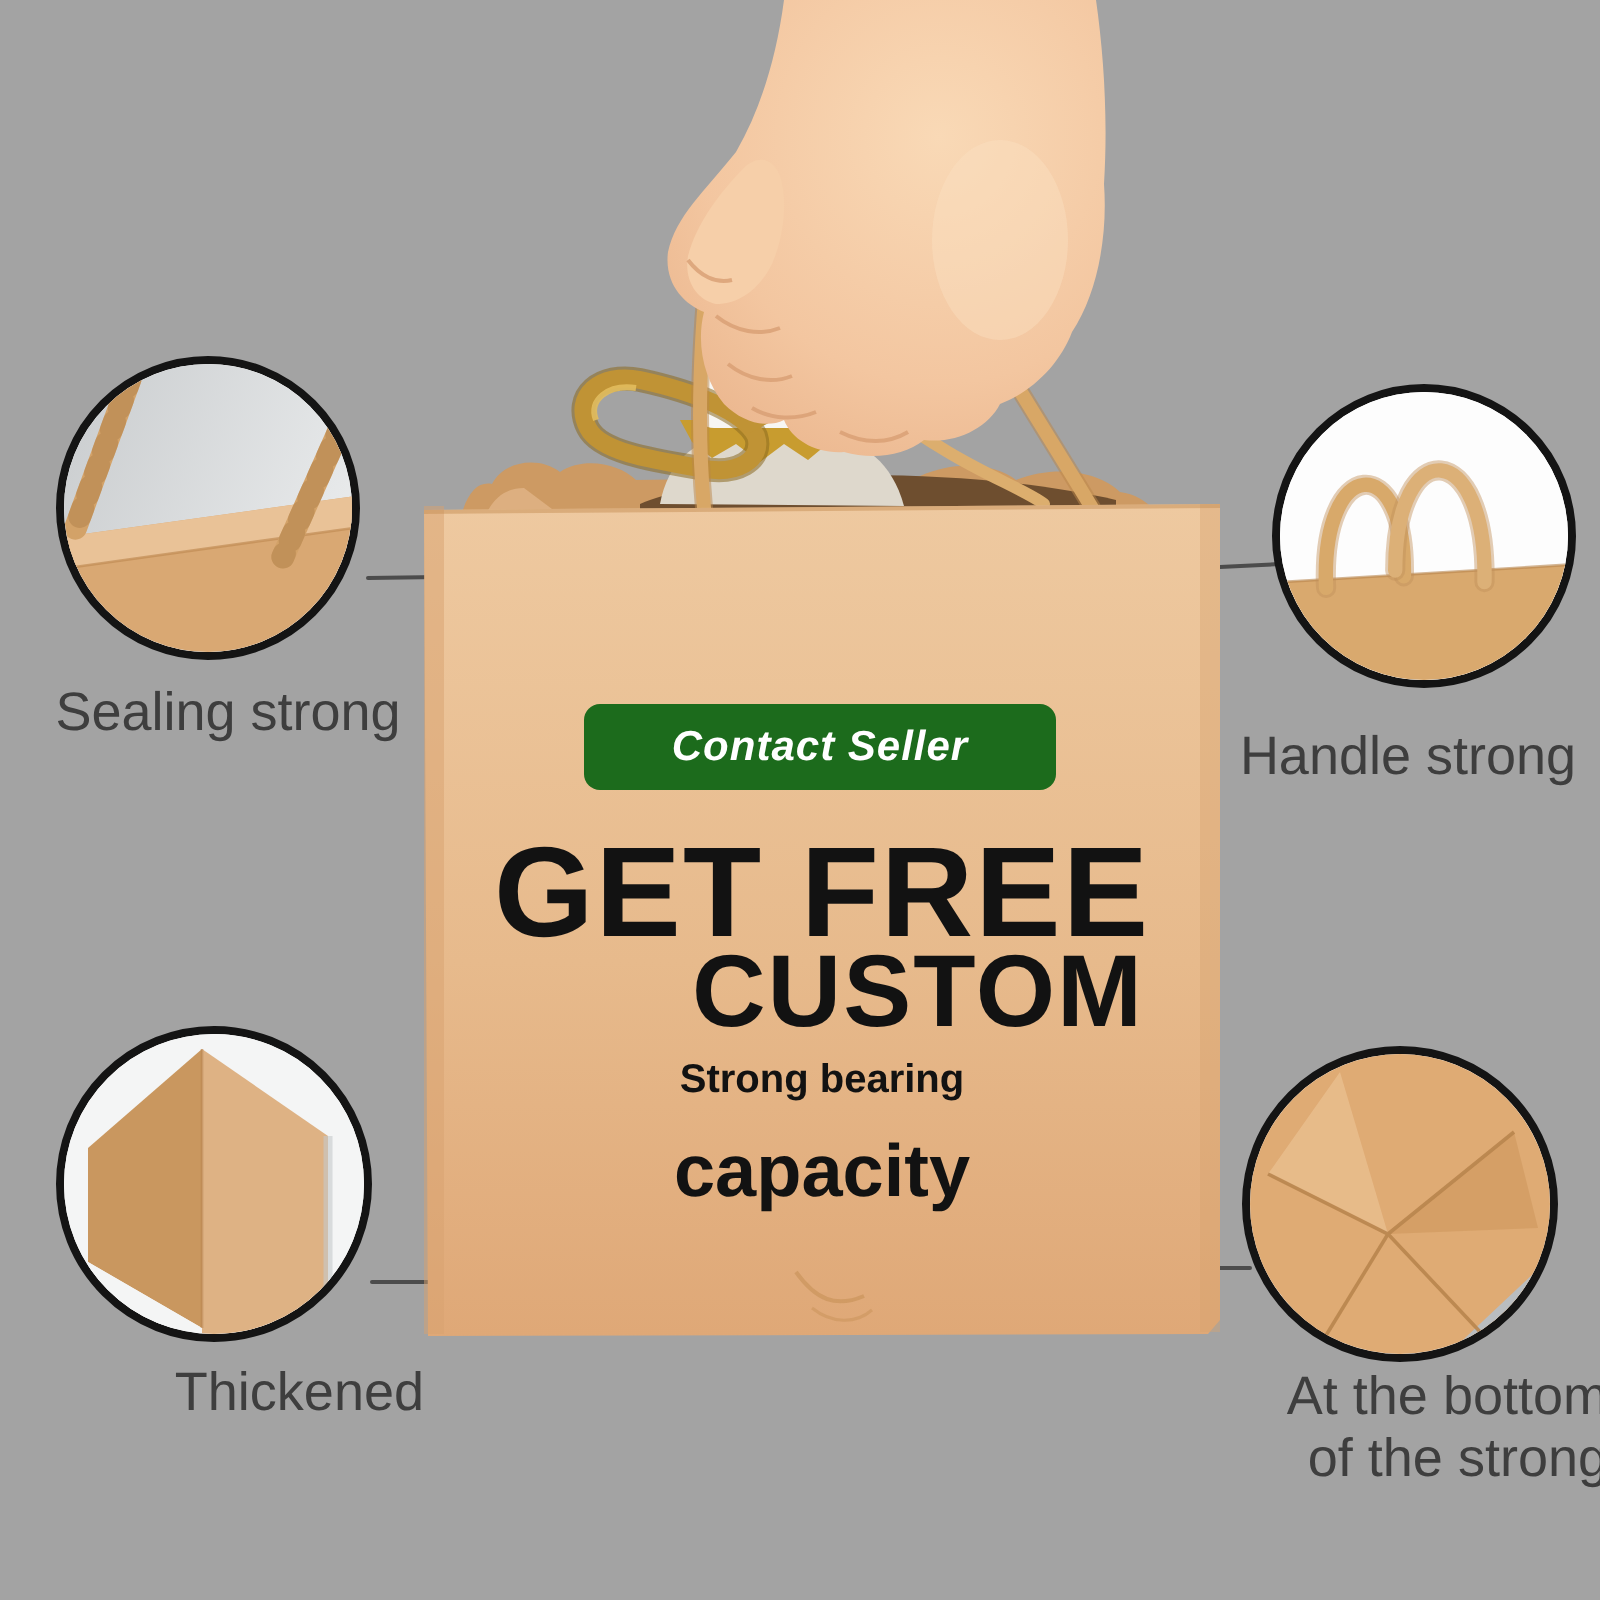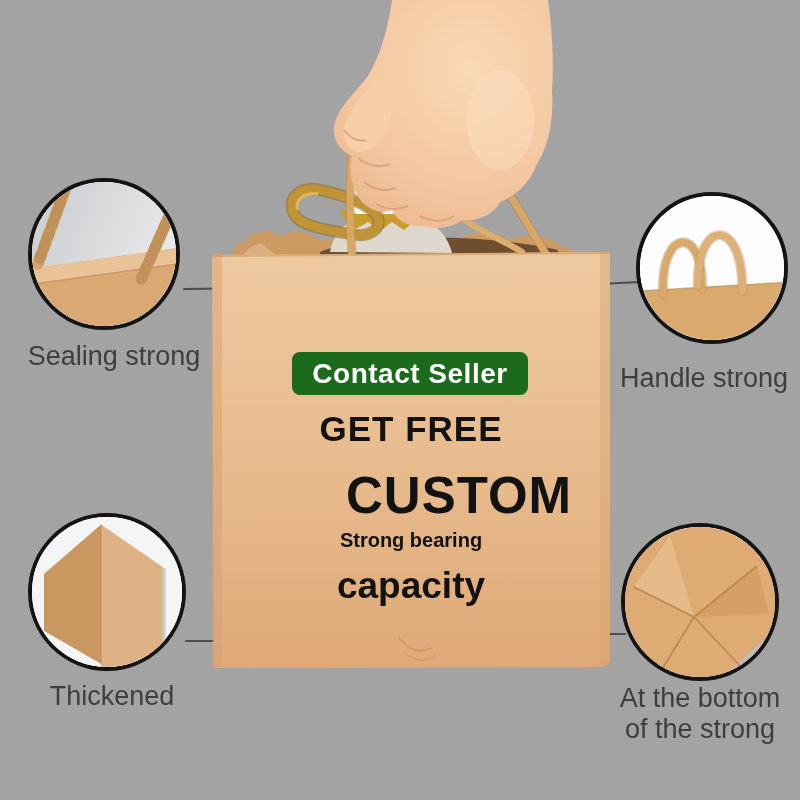--- a/index.html
+++ b/index.html
@@ -20,34 +20,34 @@
   .callout-circle svg { display:block; width:100%; height:100%; }
 
   .callout-label {
     position:absolute; color:#3e3e3e; font-size:27px; line-height:1.16;
     text-align:center; z-index:2;
   }
   #label-tl { left:8px;   top:341px; width:212px; }
   #label-tr { left:606px; top:363px; width:196px; }
   #label-bl { left:12px;  top:681px; width:200px; }
   #label-br { left:596px; top:683px; width:208px; }
-  .callout-label span { display:block; }
+  .callout-label span { display:block;text-align:right; }
 
   .contact-btn {
     position:absolute; left:292px; top:352px; width:236px; height:43px;
     background:#1c6b1c; border-radius:8px; color:#ffffff; font-weight:bold;
-    font-size:28px; display:flex; align-items:center; justify-content:center;
-    z-index:3; border:none; letter-spacing:0.5px; cursor:pointer;
+    font-size:21px; display:flex; align-items:center; justify-content:center;
+    z-index:3; border:none; letter-spacing:0.5px; cursor:pointer;font-style:italic;
   }
 
   .headline, .subheadline {
     position:absolute; left:212px; width:398px; text-align:center;
     color:#121212; font-weight:bold; z-index:3;
   }
-  #headline1 { top:409px; font-size:35px; letter-spacing:1px; }
+  #headline1 { top:409px; font-size:64px; letter-spacing:1px; }
   #headline2 { top:466px; font-size:51px; letter-spacing:1px;padding-left:48px; }
   #subheadline1 { top:529px; font-size:20px; }
   #subheadline2 { top:565px; font-size:37px; }
 </style>
 </head>
 <body>
 
 <div class="stage">
 
   <svg id="scene-svg" width="800" height="800" viewBox="0 0 800 800">

